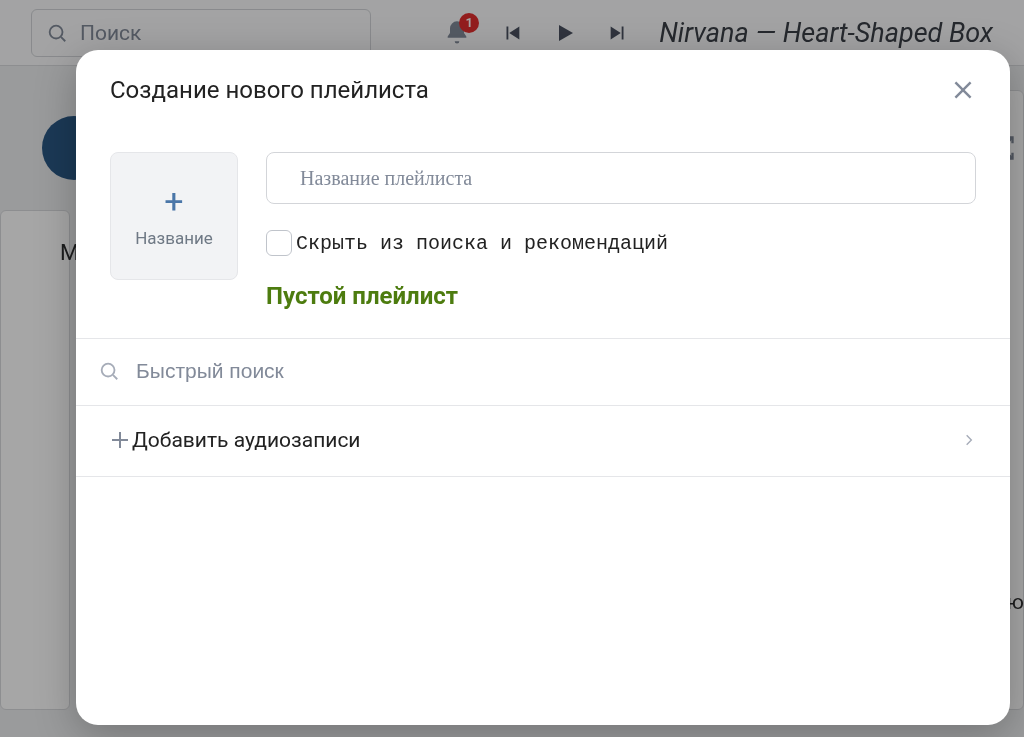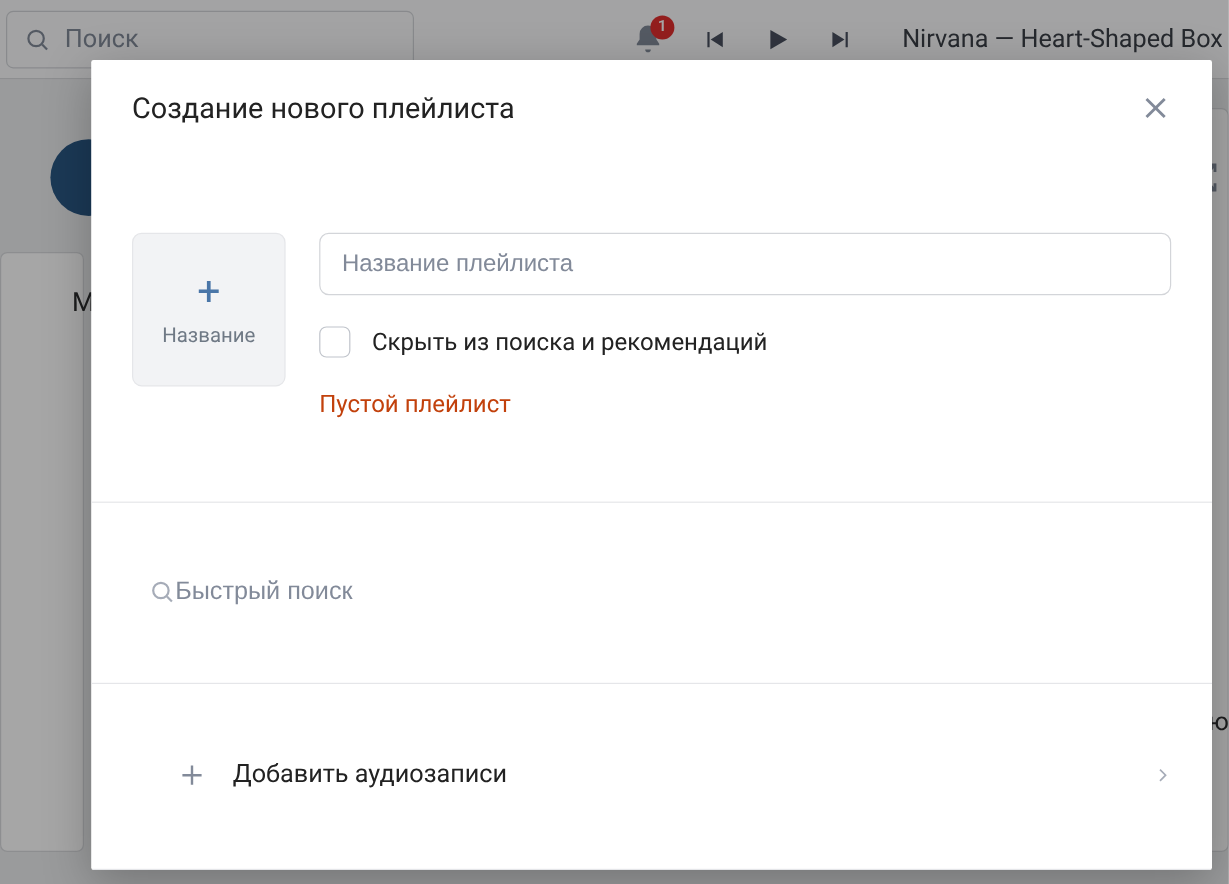--- a/index.html
+++ b/index.html
@@ -3,38 +3,38 @@
 <meta charset="utf-8">
 <style>
   * { box-sizing: border-box; margin: 0; padding: 0; }
   html, body { width: 1024px; height: 737px; overflow: hidden; font-family: -apple-system, BlinkMacSystemFont, "Segoe UI", Roboto, Helvetica, Arial, sans-serif; }
   body { background: #edeef0; }
 
   
   .bg-header {
     position: absolute; top: 0; left: 0; right: 0; height: 66px;
     background: #fafbfc; border-bottom: 1px solid #d9dbde;
-    display: flex; align-items: center; padding: 0 5px;
+    display: flex; align-items: center; padding: 0 31px;
   }
   .bg-search {
     display: flex; align-items: center; gap: 12px;
     width: 340px; height: 48px; border: 1px solid #d3d5d9; border-radius: 6px;
     padding: 0 14px; color: #828a99; font-size: 21px;
   }
   .bg-player {
     margin-left: auto; display: flex; align-items: center; gap: 30px;
     color: #4a5160;
   }
   .bg-bell { position: relative; display:flex; align-items:center; }
   .bg-bell .badge {
     position: absolute; top: -6px; right: -8px;
     background: #e22f2f; color: #fff; font-size: 13px; font-weight: 600;
     border-radius: 50%; width: 20px; height: 20px; display:flex; align-items:center; justify-content:center;
   }
-  .bg-now { font-size: 21px; color: #3b3f47; white-space: nowrap; margin-left: 10px;}
+  .bg-now { font-size: 27px; color: #3b3f47; white-space: nowrap;  font-style: italic;}
   .bg-avatar {
     position:absolute; top:116px; left:42px; width:64px; height:64px;
     background:#2a5885; border-radius:50%;
   }
   .bg-section {
     position:absolute; top:210px; left:0px; width:70px; height:500px;
     background:#fff; border:1px solid #d9dbde; border-radius:6px;
   }
   .bg-mu { position:absolute; top:240px; left:60px; font-size:22px; color:#2c2d2e; }
   .bg-right {
@@ -45,23 +45,23 @@
   .bg-eni { position:absolute; top:590px; right:0px; font-size:21px; color:#2c2d2e; }
 
   
   .overlay {
     position: absolute; inset: 0; background: rgba(0,0,0,0.35);
   }
 
   
   .modal {
     position: absolute; top: 50px; left: 76px; right: 14px; bottom: 12px;
-    background: #fff; border-radius: 2px;
+    background: #fff; border-radius: 22px;
     box-shadow: 0 10px 40px rgba(0,0,0,0.25);
-    display: flex; flex-direction: column; overflow: hidden; justify-content: space-between;
+    display: flex; flex-direction: column; overflow: hidden;
   }
   .modal-head {
     display:flex; align-items:center; justify-content:space-between;
     padding: 26px 34px 26px 34px;
   }
   .modal-title { font-size: 24px; color: #222; }
   .modal-close { cursor: pointer; color: #828a99; }
 
   .modal-body {
     display:flex; gap: 28px;
@@ -73,46 +73,46 @@
     display:flex; flex-direction:column; align-items:center; justify-content:center;
     color:#6f7985; cursor:pointer;
     gap: 10px;
   }
   .cover-box .plus { color:#4a76a8; font-size:34px; line-height:1; }
   .cover-box .cap { font-size:17px; color:#6f7985; }
 
   .fields { flex:1; display:flex; flex-direction:column; gap: 22px; }
   .input {
     height: 52px; border: 1px solid #d3d5d9; border-radius: 8px;
-    padding: 0 18px; font-size: 20px; color:#14532d; background:#fff;
+    padding: 0 33px; font-size: 20px; color:#14532d; background:#fff;font-family:Liberation Serif, serif;
   }
   .input::placeholder { color:#828a99; }
 
-  .check-row { display:flex; align-items:center; gap: 18px; margin-top: 4px; }
+  .check-row { display:flex; align-items:center; gap: 4px; margin-top: 4px; font-family: Liberation Mono, monospace; }
   .checkbox {
     width:26px; height:26px; border:1.5px solid #c0c4cb; border-radius:6px;
     background:#fff; cursor:pointer;
   }
   .check-label { font-size: 20px; color:#222; }
-  .empty-text { font-size: 20px; color:#c2410c; margin-top: 4px; }
+  .empty-text { font-size: 24px; color:#4d7c0f; margin-top: 4px; font-weight: bold; }
 
   .divider { height:1px; background:#e5e6e9; }
 
   .quick-row {
-    display:flex; align-items:center; 
-    padding: 20px 34px 22px 48px;
+    display:flex; align-items:center; gap:16px;
+    padding: 20px 34px 22px 22px;
   }
   .quick-row input {
     border:none; outline:none; font-size:21px; color:#222; flex:1;
   }
   .quick-row input::placeholder { color:#828a99; }
 
   .add-row {
-    display:flex; align-items:center; gap:22px;
-    padding: 22px 34px 24px 72px;
+    display:flex; align-items:center; 
+    padding: 22px 34px 24px 32px;
     cursor:pointer;
   }
   .add-row .label { font-size:21px; color:#222; }
   .chevron { margin-left:auto; color:#a6acb8; }
 
   
   svg { display:block; }
 </style>
 </head>
 <body>

